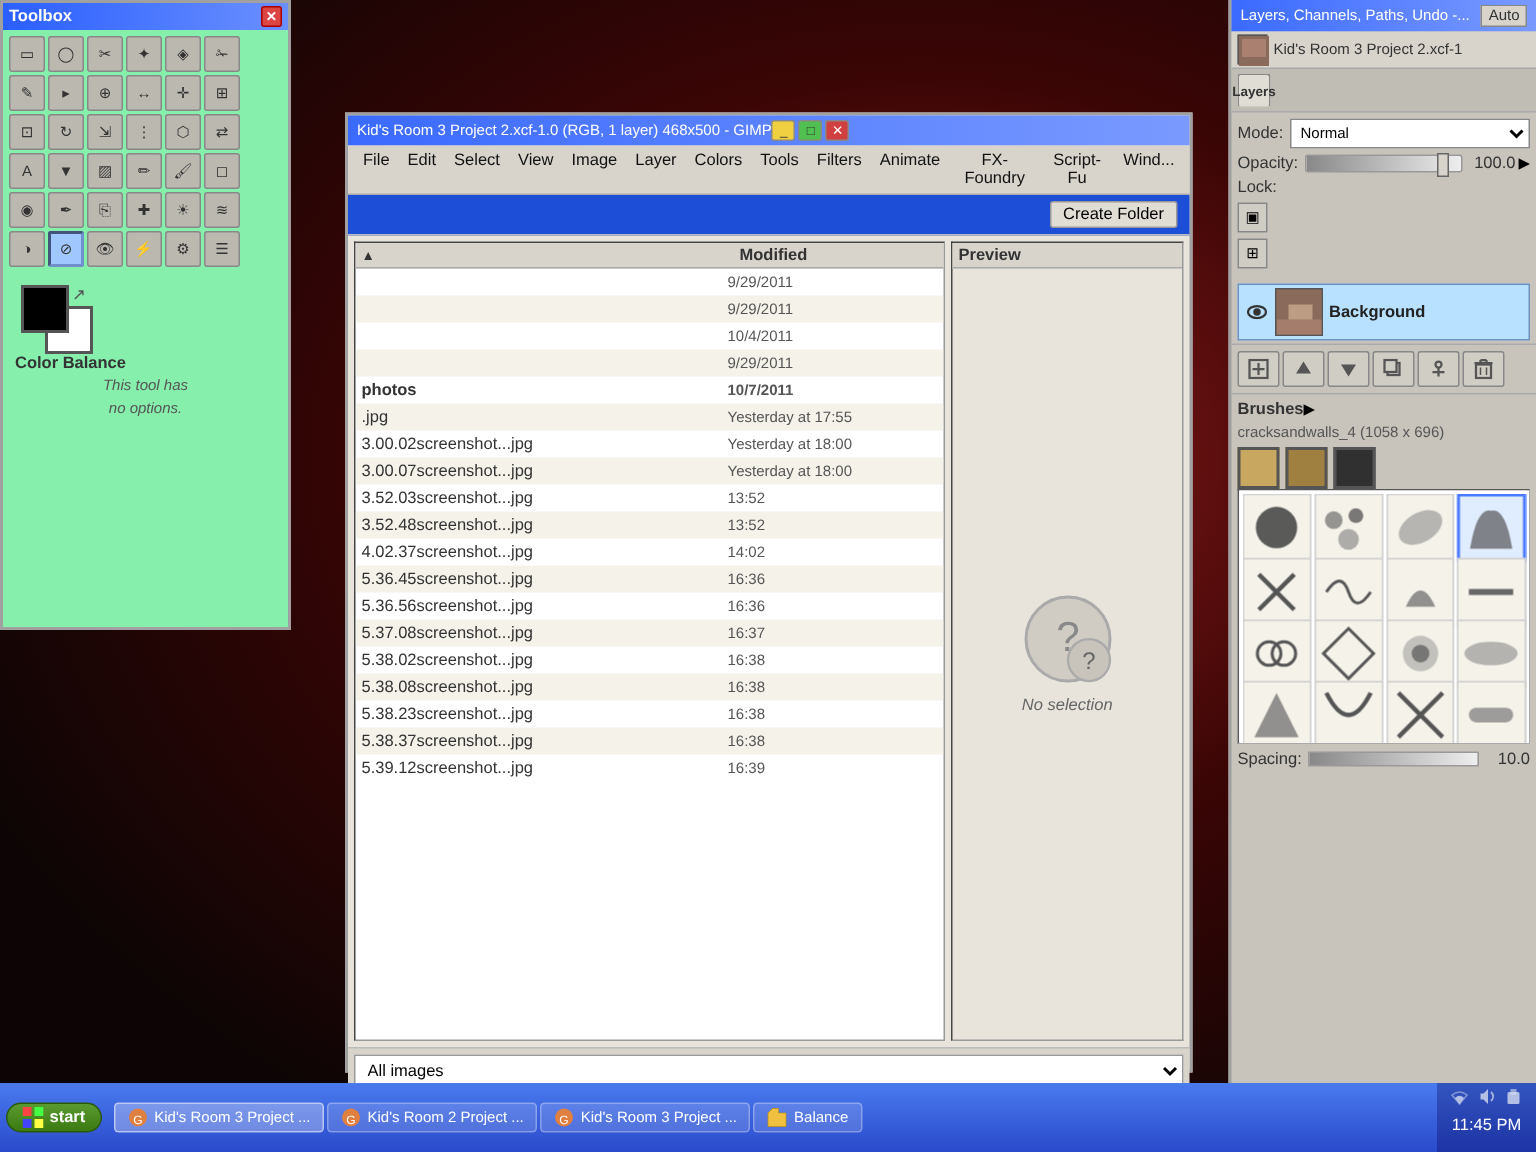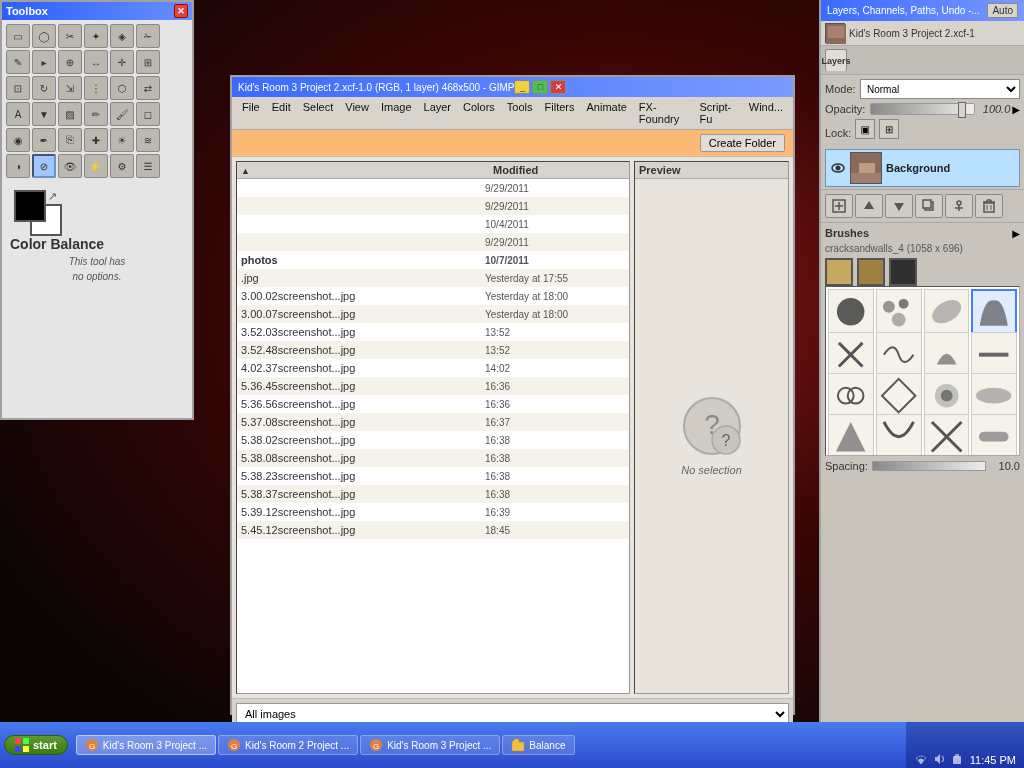--- a/index.html
+++ b/index.html
@@ -22,21 +22,21 @@
       z-index: 0;
     }
 
     
     .toolbox {
       position: absolute;
       left: 0;
       top: 0;
       width: 194px;
       height: 420px;
-      background: #e5e5e5;
+      background: #86efac;
       border: 2px solid #a0a0a0;
       z-index: 10;
     }
     .toolbox-titlebar {
       background: linear-gradient(to right, #2a5fff, #6a8fff);
       color: white;
       font-size: 11px;
       font-weight: bold;
       padding: 2px 4px;
       display: flex;
@@ -108,21 +108,21 @@
     }
     .color-swap {
       position: absolute;
       left: 50px;
       top: 8px;
       font-size: 9px;
       color: #555;
     }
 
     .toolbox-label {
-      font-size: 14px;
+      font-size: 11px;
       font-weight: bold;
       padding: 4px 4px 2px;
       color: #333;
     }
     .toolbox-desc {
       font-size: 10px;
       color: #555;
       padding: 2px 8px;
       font-style: italic;
       text-align: center;
@@ -173,24 +173,25 @@
       gap: 0;
       padding: 2px 4px;
       border-bottom: 1px solid #aaa;
     }
     .menu-item {
       padding: 2px 6px;
       cursor: pointer;
       font-size: 11px;
       color: #111;
       border-radius: 2px;
+      text-align: center;
     }
 
     .gimp-toolbar {
-      background: #fdba74;
+      background: #1d4ed8;
       padding: 4px 8px;
       display: flex;
       justify-content: flex-end;
       border-bottom: 1px solid #bbb;
     }
     .create-folder-btn {
       background: #e0ddd5;
       border: 1px solid #999;
       padding: 2px 8px;
       font-size: 11px;
@@ -466,28 +467,28 @@
       width: 8px;
       height: 16px;
       background: #d8d4cc;
       border: 1px solid #666;
     }
     .layers-opacity-val {
       width: 35px;
       text-align: right;
       font-size: 11px;
       color: #333;
-      font-style: italic;
     }
 
     .layers-lock-row {
       display: flex;
-      align-items: flex-end;
+      align-items: flex-start;
       gap: 4px;
       margin-bottom: 4px;
+      flex-direction: column;
     }
     .layers-lock-label {
       font-size: 11px;
       color: #333;
     }
     .lock-btn {
       width: 20px;
       height: 20px;
       background: #d0cdc5;
       border: 1px solid #888;
@@ -551,21 +552,20 @@
       border-radius: 2px;
     }
 
     
     .brushes-section {
       border-top: 1px solid #aaa;
       padding: 4px;
     }
     .brushes-title-row {
       display: flex;
-      justify-content: space-between;
       align-items: center;
       margin-bottom: 4px;
     }
     .brushes-title {
       font-size: 11px;
       font-weight: bold;
       color: #333;
     }
     .brushes-desc {
       font-size: 10px;
@@ -679,27 +679,28 @@
       background: rgba(255,255,255,0.3);
       border: 1px solid rgba(255,255,255,0.5);
     }
     .taskbar-item-icon {
       width: 14px;
       height: 14px;
       flex-shrink: 0;
     }
     .taskbar-right {
       display: flex;
-      align-items: flex-end;
+      align-items: center;
       background: rgba(0,0,80,0.3);
       padding: 2px 8px;
       height: 100%;
       gap: 6px;
       font-size: 10px;
       color: white;
+      flex-direction: column;
     }
     .taskbar-icons {
       display: flex;
       gap: 4px;
     }
     .tray-icon {
       width: 14px;
       height: 14px;
       color: white;
       opacity: 0.8;
@@ -883,24 +884,20 @@
           <div class="file-date">16:38</div>
         </div>
         <div class="file-row">
           <div class="file-name">5.38.37screenshot...jpg</div>
           <div class="file-date">16:38</div>
         </div>
         <div class="file-row">
           <div class="file-name">5.39.12screenshot...jpg</div>
           <div class="file-date">16:39</div>
         </div>
-        <div class="file-row">
-          <div class="file-name">5.45.12screenshot...jpg</div>
-          <div class="file-date">18:45</div>
-        </div>
       </div>
     </div>
 
     <div class="preview-area">
       <div class="preview-header">Preview</div>
       <div class="preview-content">
         <div class="preview-icon">
           <svg viewBox="0 0 60 60" xmlns="http://www.w3.org/2000/svg">
             <circle cx="30" cy="30" r="28" fill="#d0ccc4" stroke="#aaa" stroke-width="2"></circle>
             <text x="30" y="38" text-anchor="middle" font-size="28" fill="#888">?</text>

